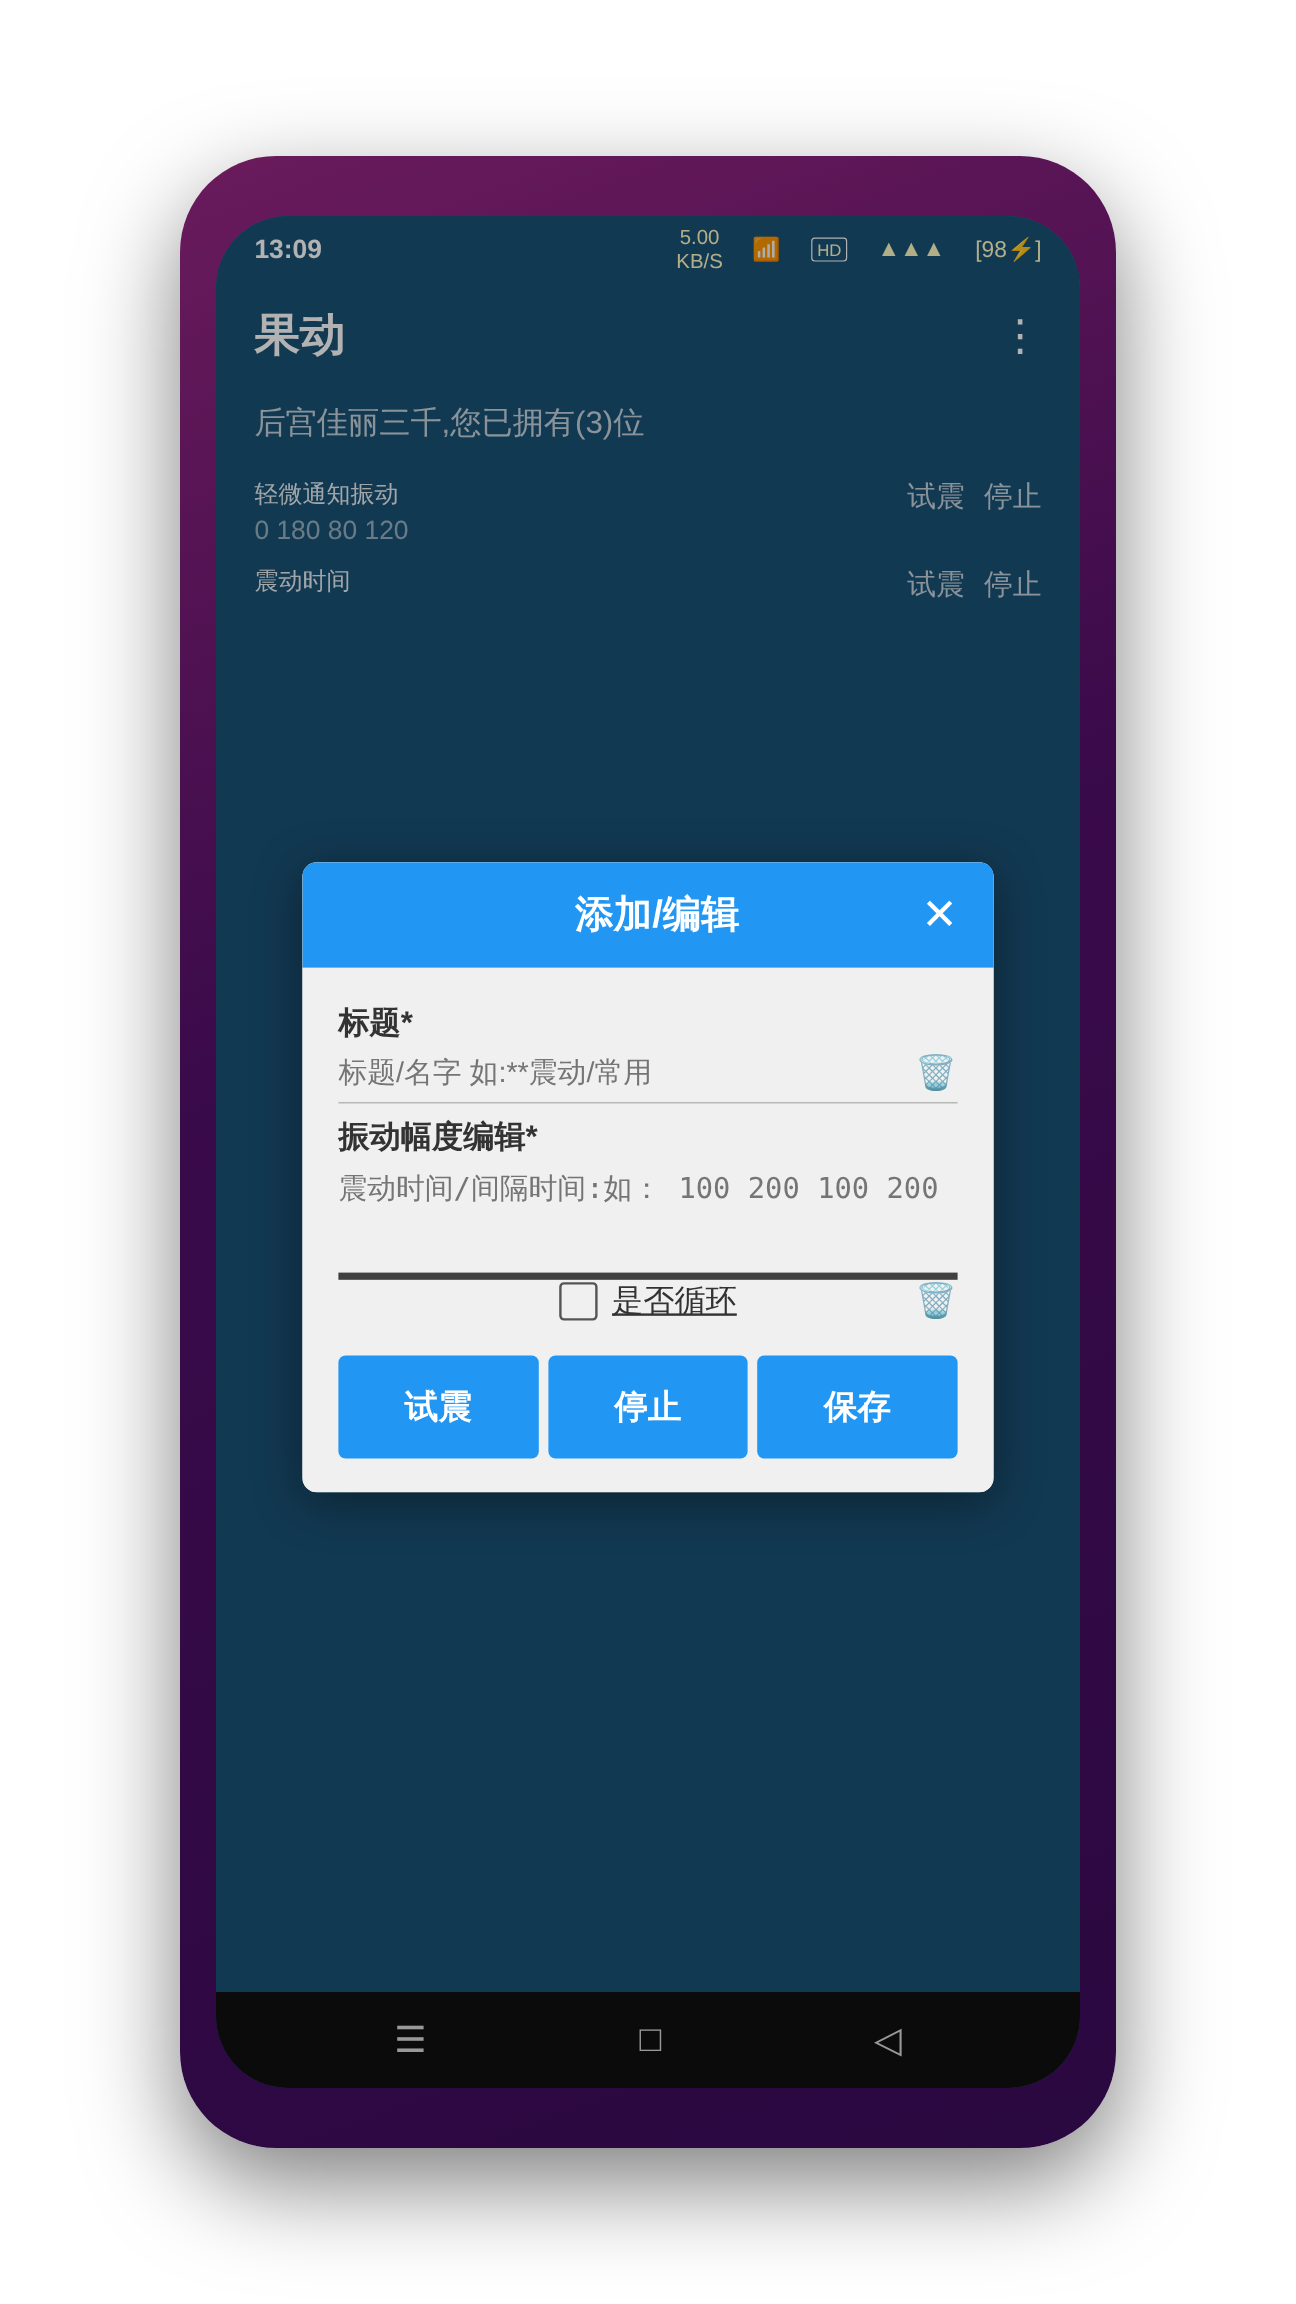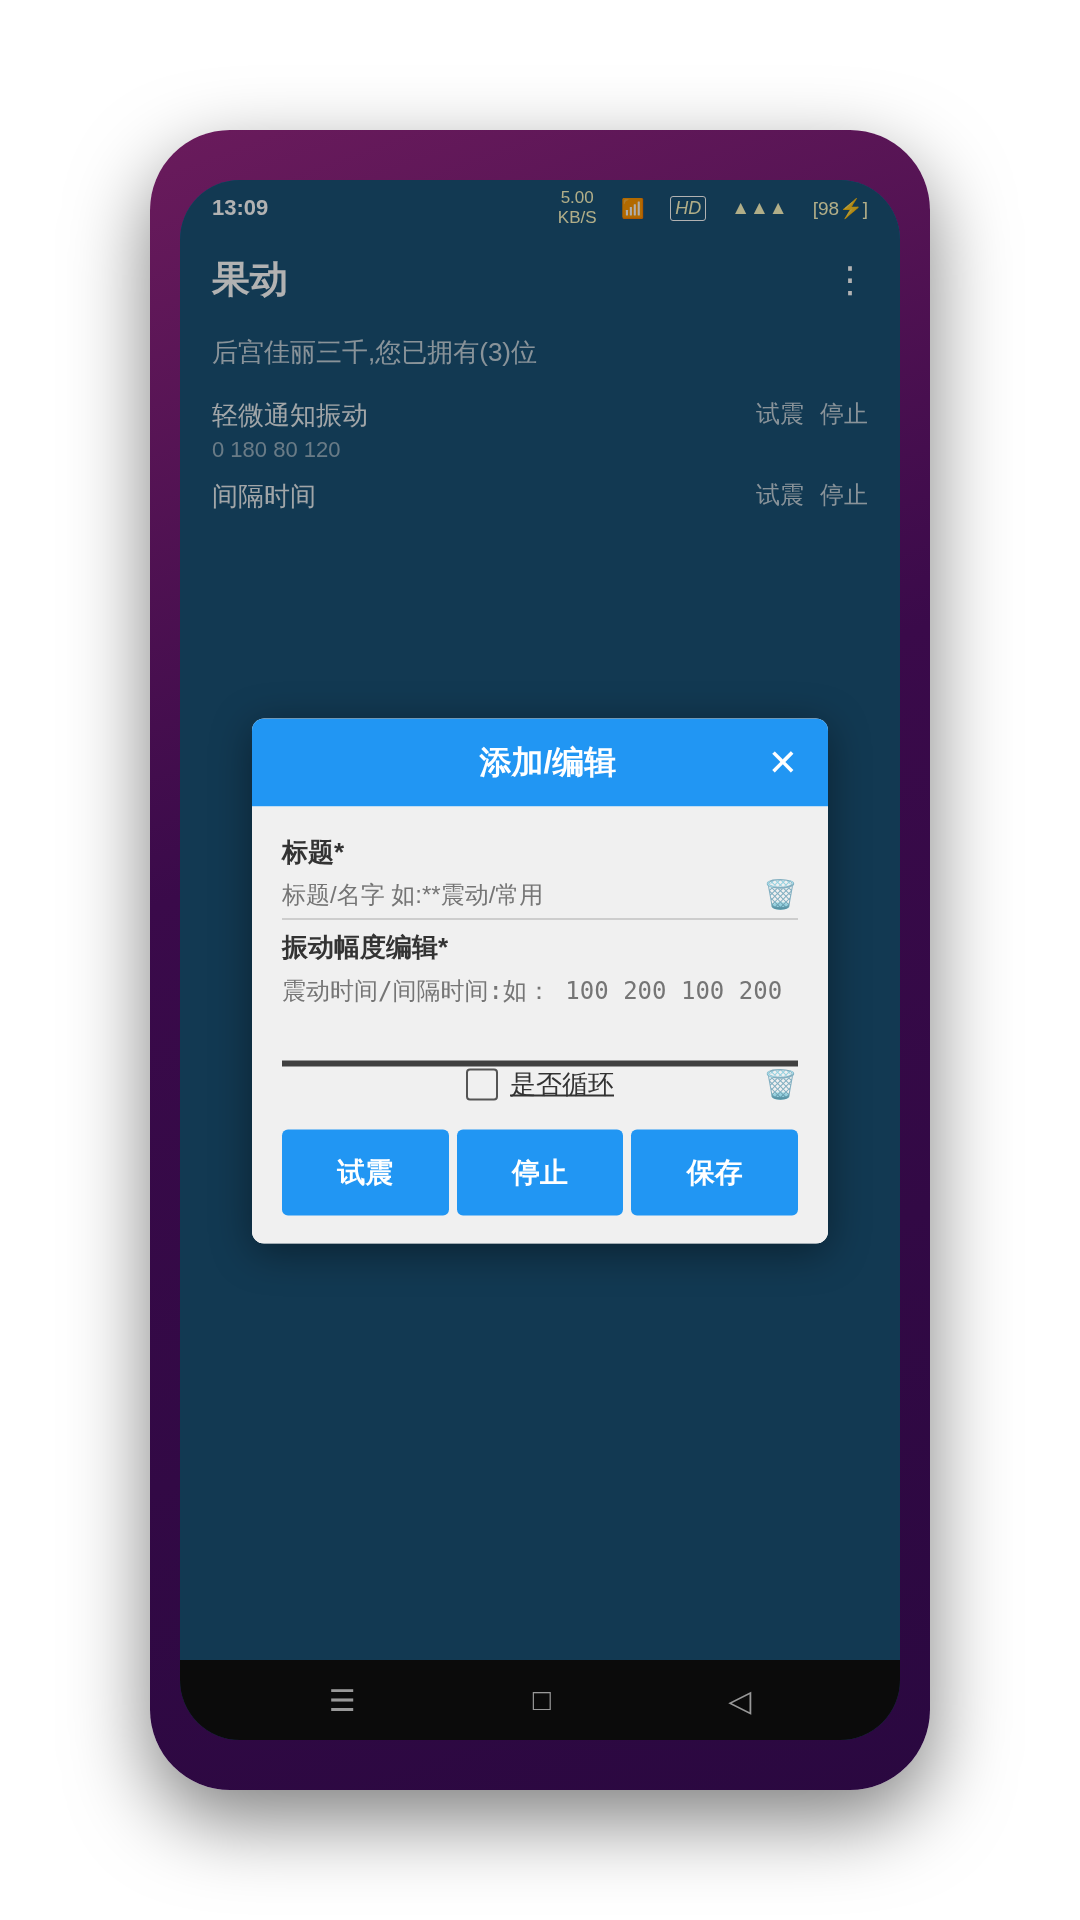--- a/index.html
+++ b/index.html
@@ -102,21 +102,21 @@
 
     .vibration-item {
       display: flex;
       align-items: flex-start;
       justify-content: space-between;
       margin-bottom: 16px;
     }
 
     .vibration-info .name {
       color: rgba(255,255,255,0.9);
-      font-size: 26px;
+      font-size: 20px;
       margin-bottom: 4px;
     }
 
     .vibration-info .params {
       color: rgba(255,255,255,0.55);
       font-size: 22px;
     }
 
     .vibration-actions {
       display: flex;
@@ -307,21 +307,21 @@
 <body>
 
 <div class="phone-outer">
   <div class="phone-inner">
 
     <div class="status-bar">
       <span class="status-time">13:09</span>
       <div class="status-icons">
         <span style="font-size:17px;line-height:1.2;text-align:center;">5.00<br>KB/S</span>
         <span>📶</span>
-        <span style="border:1px solid #fff;padding:1px 4px;font-size:18px;border-radius:3px;font-style:italic;">HD</span>
+        <span style="border:1px solid #fff;padding:1px 4px;font-size:14px;border-radius:3px;">HD</span>
         <span>▲▲▲</span>
         <span>
           [<span>98</span>⚡]
         </span>
       </div>
     </div>
 
     <div class="app-header">
       <span class="app-title">果动</span>
       <span class="more-icon">⋮</span>
@@ -336,21 +336,21 @@
           <div class="params">0 180 80 120</div>
         </div>
         <div class="vibration-actions">
           <span>试震</span>
           <span>停止</span>
         </div>
       </div>
 
       <div class="vibration-item">
         <div class="vibration-info">
-          <div class="name">间隔时间</div>
+          <div class="name">震动时间</div>
         </div>
         <div class="vibration-actions">
           <span>试震</span>
           <span>停止</span>
         </div>
       </div>
     </div>
 
     <div class="overlay"></div>
 

